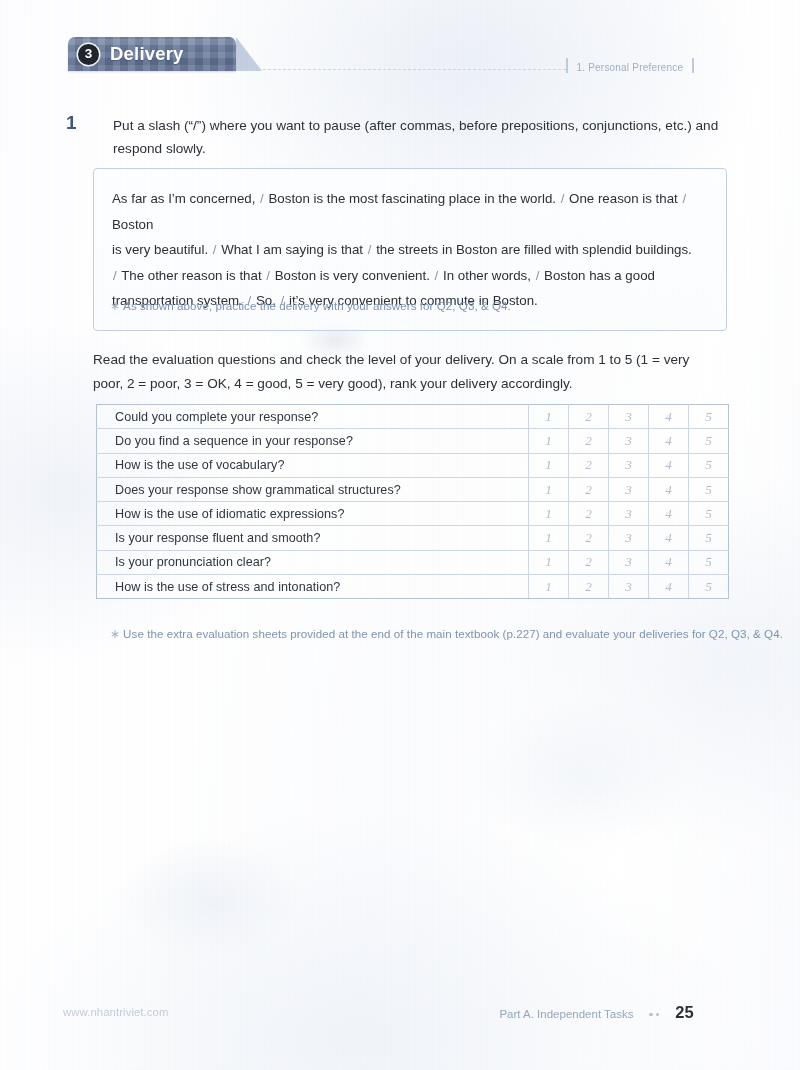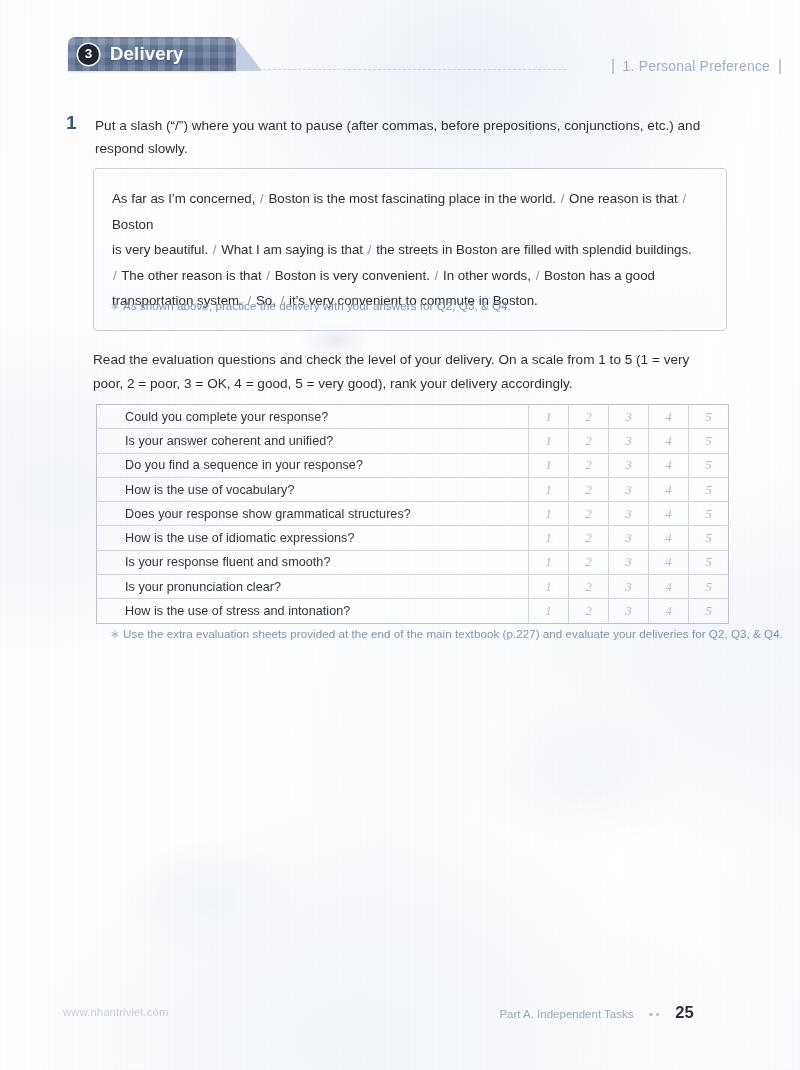--- a/index.html
+++ b/index.html
@@ -108,23 +108,22 @@
     border-top: 1.5px dashed #ccd6e6;
     opacity: 0.95;
   }
   #header-label {
     position: absolute;
     left: 566px; top: 58px;
     display: flex;
     align-items: flex-end;
     gap: 9px;
     color: #9fb0c6;
-    font-size: 14px;
+    font-size: 10px;
     letter-spacing: 0.2px;
-    margin-left: 46px;
   }
   .label-bar {
     display: inline-block;
     width: 1.5px; height: 15px;
     background: #bccbdd;
   }
 
   
   #task-one {
     position: absolute;
@@ -133,21 +132,21 @@
   }
   .task-num {
     position: absolute;
     left: 66px; top: 0px;
     font-size: 19px;
     font-weight: 700;
     color: #44567c;
   }
   .task-text {
     position: absolute;
-    left: 95px; top: 2px;
+    left: 113px; top: 2px;
     width: 630px;
     font-size: 13.6px;
     line-height: 1.72;
     color: #2d3138;
   }
 
   
   #sample-box {
     position: absolute;
     left: 93px; top: 168px;
@@ -204,21 +203,21 @@
     border-collapse: collapse;
     table-layout: fixed;
     background: rgba(255,255,255,0.42);
   }
   #eval-table td {
     border: 1px solid #cfd8e2;
     height: 23.3px;
     padding: 0;
   }
   #eval-table td.q {
-    padding-left: 28px;
+    padding-left: 18px;
     font-size: 12.6px;
     color: #303741;
     text-align: left;
     letter-spacing: 0.05px;
   }
   #eval-table td.score {
     width: 39px;
     text-align: center;
     font-family: "Liberation Serif", serif;
     font-style: italic;
@@ -326,28 +325,20 @@
     <tbody>
         <tr>
           <td class="q">Could you complete your response?</td>
           <td class="score first">1</td>
           <td class="score">2</td>
           <td class="score">3</td>
           <td class="score">4</td>
           <td class="score">5</td>
         </tr>
         <tr>
-          <td class="q">Is your answer coherent and unified?</td>
-          <td class="score first">1</td>
-          <td class="score">2</td>
-          <td class="score">3</td>
-          <td class="score">4</td>
-          <td class="score">5</td>
-        </tr>
-        <tr>
           <td class="q">Do you find a sequence in your response?</td>
           <td class="score first">1</td>
           <td class="score">2</td>
           <td class="score">3</td>
           <td class="score">4</td>
           <td class="score">5</td>
         </tr>
         <tr>
           <td class="q">How is the use of vocabulary?</td>
           <td class="score first">1</td>

